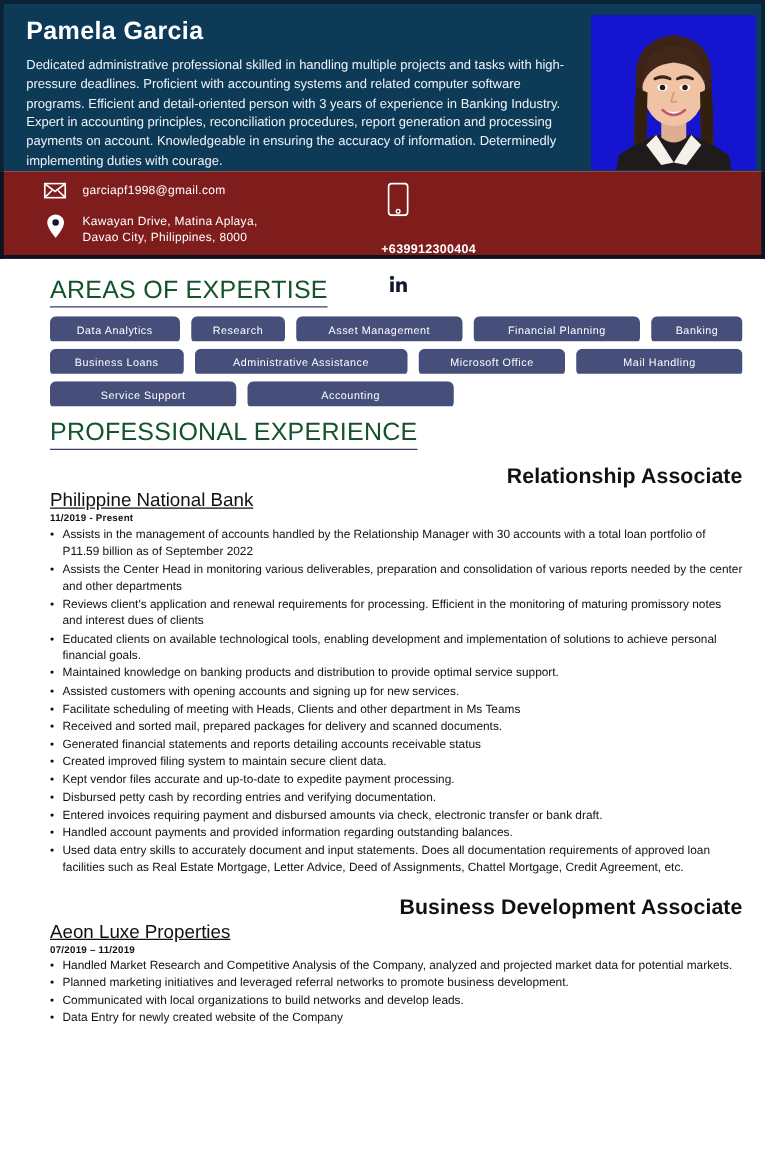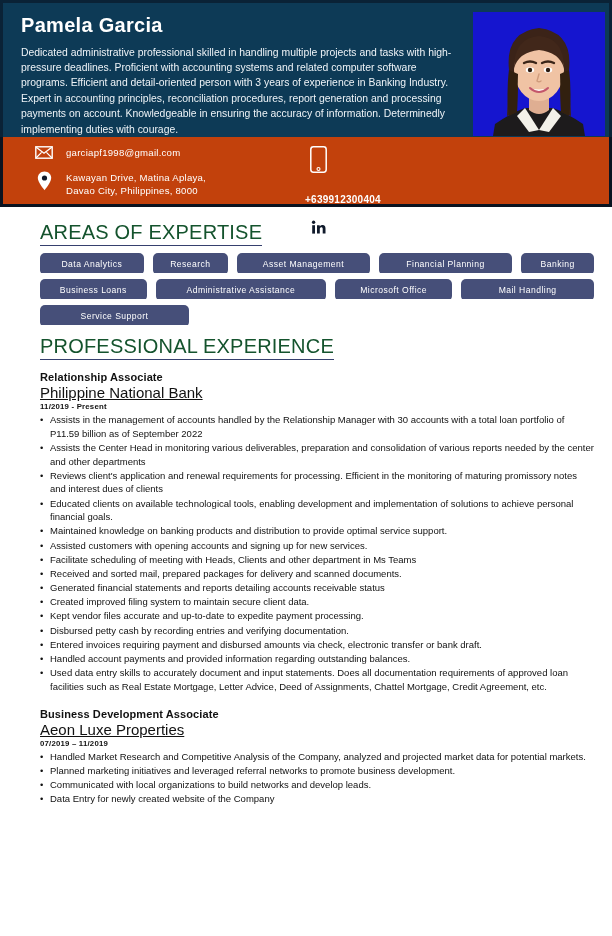--- a/index.html
+++ b/index.html
@@ -18,21 +18,21 @@
 
   
   .header-band {
     background: #0d3a56;
     border-top: 3px solid #0a2236;
     border-left: 3px solid #0a2236;
     border-right: 3px solid #0a2236;
     box-sizing: border-box;
     height: 137px;
     display: flex;
-    align-items: flex-end;
+    align-items: center;
     position: relative;
   }
   .header-text {
     padding: 11px 0 0 18px;
     width: 466px;
     box-sizing: border-box;
   }
   .name {
     color: #ffffff;
     font-size: 20px;
@@ -56,21 +56,21 @@
     top: 9px;
     width: 132px;
     height: 124px;
     background: #1515cf;
     overflow: hidden;
   }
   .photo-wrap svg { display: block; }
 
   
   .contact-band {
-    background: #c2410c;
+    background: #7f1d1d;
     border-left: 3px solid #0a1320;
     border-right: 3px solid #0a1320;
     border-bottom: 3px solid #0a1320;
     box-sizing: border-box;
     height: 70px;
     display: flex;
     padding: 8px 0 0 0;
     position: relative;
   }
   .contact-col {
@@ -136,25 +136,26 @@
     justify-content: center;
     height: 22px;
     box-sizing: border-box;
     white-space: nowrap;
     padding: 0 6px;
   }
 
   
   .exp-block { margin-top: 2px; }
   .job-title {
-    font-size: 11px;
+    font-size: 17px;
     font-weight: bold;
     color: #111111;
     margin: 0 0 1px 0;
     letter-spacing: 0.1px;
+    text-align: right;
   }
   .job-company {
     font-size: 15px;
     color: #111111;
     text-decoration: underline;
     margin: 0 0 1px 0;
     display: inline-block;
   }
   .job-dates {
     font-size: 7.8px;
@@ -296,20 +297,21 @@
           <div class="pill" style="width: 77px;">Banking</div>
         </div>
         <div class="pill-row">
           <div class="pill" style="width: 110px;">Business Loans</div>
           <div class="pill" style="width: 176px;">Administrative Assistance</div>
           <div class="pill" style="width: 121px;">Microsoft Office</div>
           <div class="pill" style="width: 137px;">Mail Handling</div>
         </div>
         <div class="pill-row">
           <div class="pill" style="width: 149px;">Service Support</div>
+          <div class="pill" style="width: 165px;">Accounting</div>
         </div>
       </div>
   </div>
 
   <div style="margin-top:10px;">
     <div class="section-title">PROFESSIONAL EXPERIENCE</div>
     <div id="jobs-container" style="margin-top:4px;">
         <div class="exp-block">
           <div class="job-title">Relationship Associate</div>
           <div><span class="job-company">Philippine National Bank</span></div>

